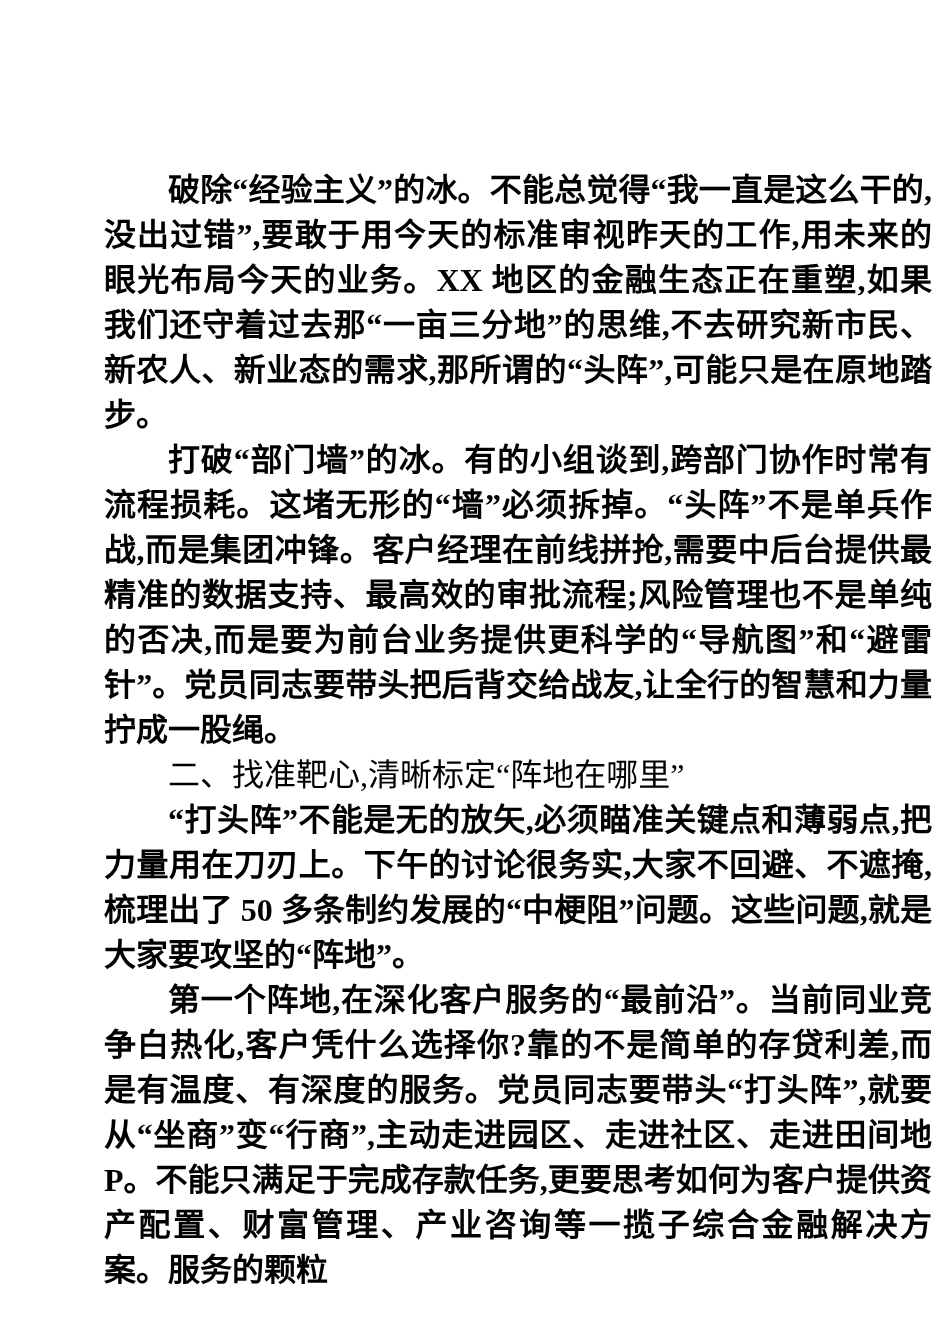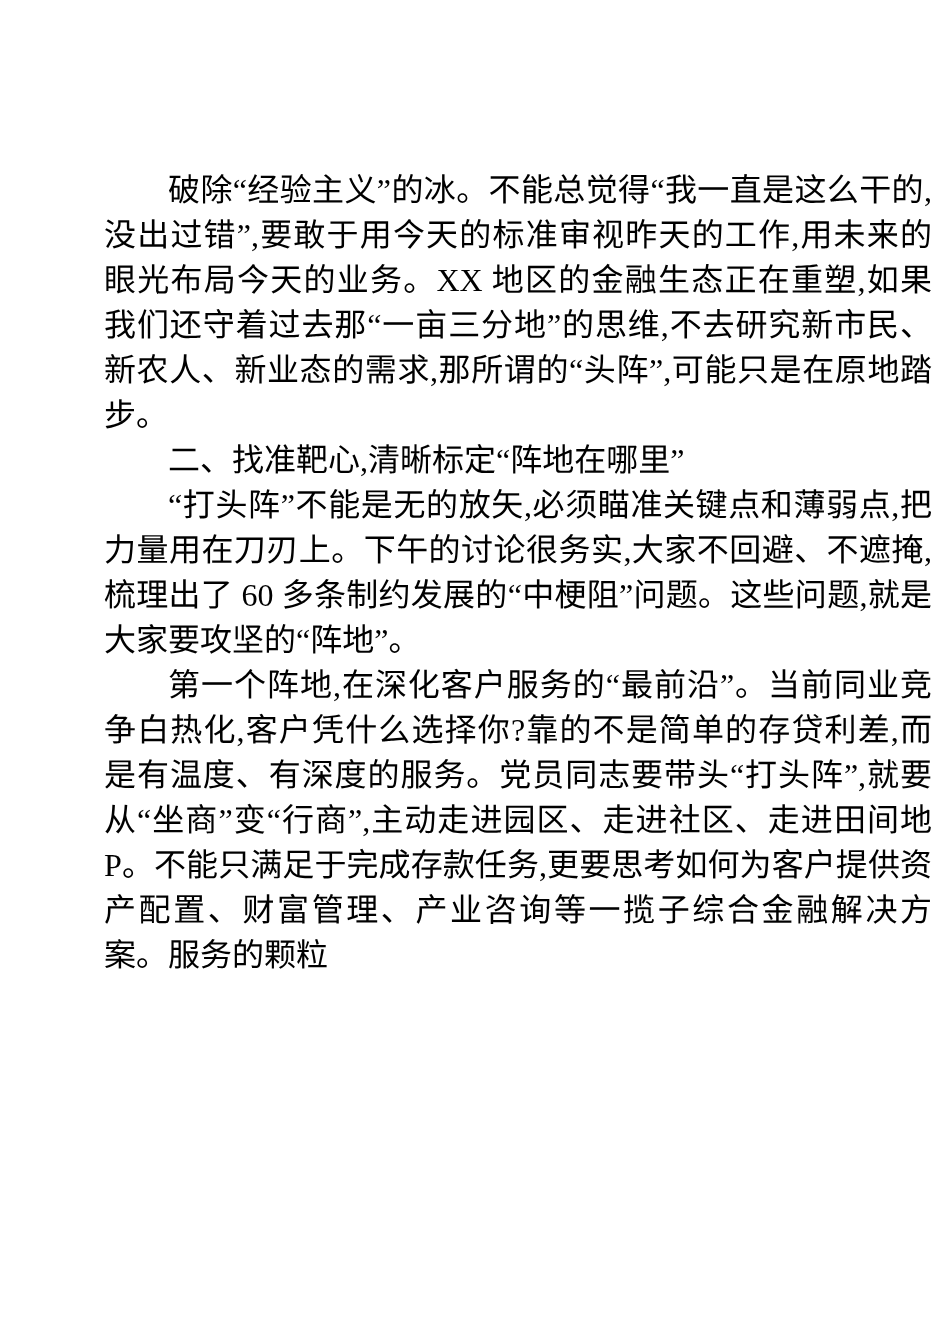--- a/index.html
+++ b/index.html
@@ -24,29 +24,30 @@
     line-height: 45px;
     color: #000000;
     text-align: justify;
     text-justify: inter-ideograph;
     letter-spacing: 0;
   }
   .doc-content p {
     margin: 0;
     padding: 0;
     text-indent: 2em;
-    font-weight: 400;
+    font-weight: 700;
   }
   .doc-content p.heading {
     font-weight: 400;
   }
 </style>
 </head>
 <body>
 
 <div class="page">
   <div class="doc-content">
     <p>破除“经验主义”的冰。不能总觉得“我一直是这么干的,没出过错”,要敢于用今天的标准审视昨天的工作,用未来的眼光布局今天的业务。XX 地区的金融生态正在重塑,如果我们还守着过去那“一亩三分地”的思维,不去研究新市民、新农人、新业态的需求,那所谓的“头阵”,可能只是在原地踏步。</p>
+    <p>打破“部门墙”的冰。有的小组谈到,跨部门协作时常有流程损耗。这堵无形的“墙”必须拆掉。“头阵”不是单兵作战,而是集团冲锋。客户经理在前线拼抢,需要中后台提供最精准的数据支持、最高效的审批流程;风险管理也不是单纯的否决,而是要为前台业务提供更科学的“导航图”和“避雷针”。党员同志要带头把后背交给战友,让全行的智慧和力量拧成一股绳。</p>
     <p class="heading">二、找准靶心,清晰标定“阵地在哪里”</p>
-    <p>“打头阵”不能是无的放矢,必须瞄准关键点和薄弱点,把力量用在刀刃上。下午的讨论很务实,大家不回避、不遮掩,梳理出了 60 多条制约发展的“中梗阻”问题。这些问题,就是大家要攻坚的“阵地”。</p>
+    <p>“打头阵”不能是无的放矢,必须瞄准关键点和薄弱点,把力量用在刀刃上。下午的讨论很务实,大家不回避、不遮掩,梳理出了 50 多条制约发展的“中梗阻”问题。这些问题,就是大家要攻坚的“阵地”。</p>
     <p>第一个阵地,在深化客户服务的“最前沿”。当前同业竞争白热化,客户凭什么选择你?靠的不是简单的存贷利差,而是有温度、有深度的服务。党员同志要带头“打头阵”,就要从“坐商”变“行商”,主动走进园区、走进社区、走进田间地 P。不能只满足于完成存款任务,更要思考如何为客户提供资产配置、财富管理、产业咨询等一揽子综合金融解决方案。服务的颗粒</p>
   </div>
 </div>
 
 </body></html>

